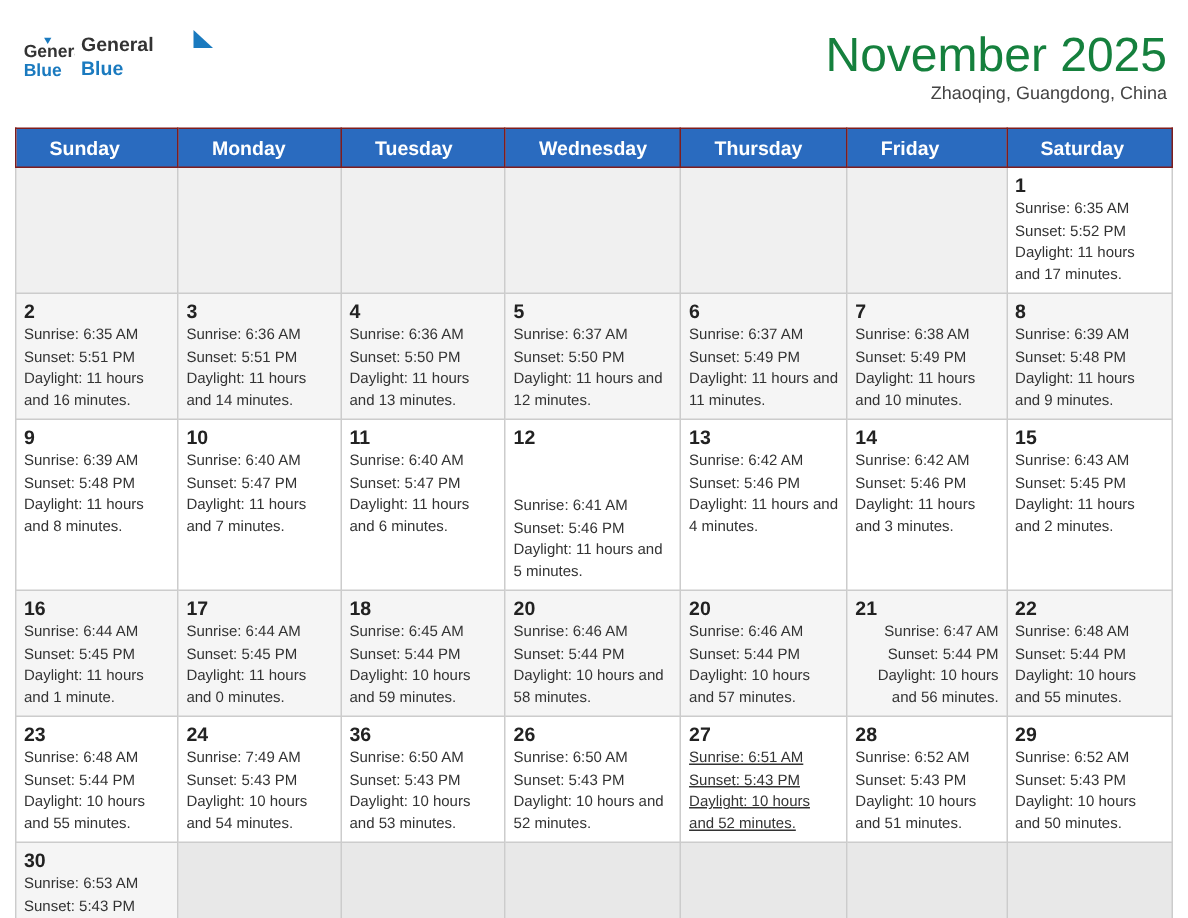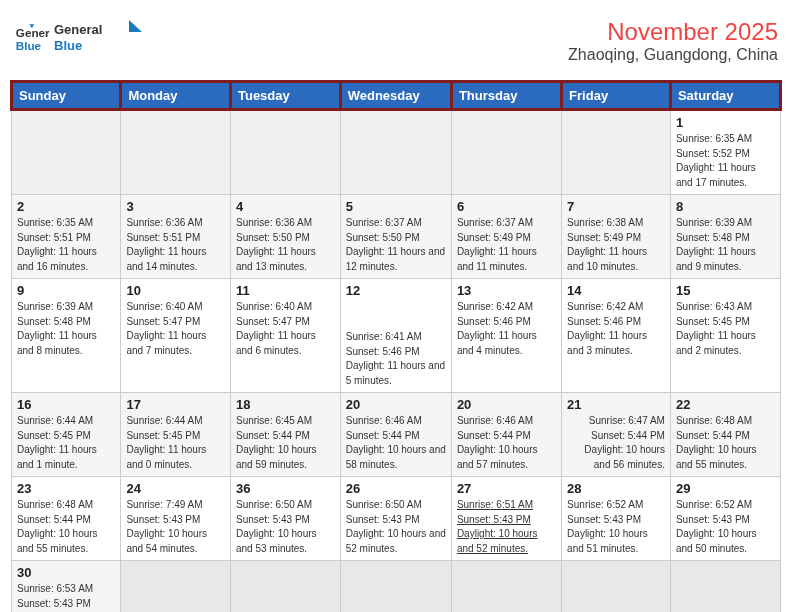--- a/index.html
+++ b/index.html
@@ -23,40 +23,40 @@
       gap: 4px;
     }
     .logo-icon {
       width: 36px;
       height: 36px;
     }
     .title-block {
       text-align: right;
     }
     .month-title {
-      font-size: 24px;
+      font-size: 32px;
       font-weight: normal;
-      color: #ef4444;
+      color: #15803d;
     }
     .location-title {
-      font-size: 16px;
+      font-size: 12px;
       color: #444;
     }
     .calendar {
       width: 100%;
       border-collapse: collapse;
       border: 1px solid #ccc;
     }
     .calendar th {
       background: #2a6bbf;
       color: #fff;
       text-align: left;
-      padding: 5px 6px;
+      padding: 5px 22px;
       font-size: 13px;
-      border: 3px solid #7f1d1d;
+      border: 1px solid #7f1d1d;
     }
     .calendar td {
       vertical-align: top;
       border: 1px solid #ccc;
       padding: 4px 5px;
       font-size: 10.5px;
       color: #333;
       width: 113px;
       min-height: 80px;
       background: #fff;

